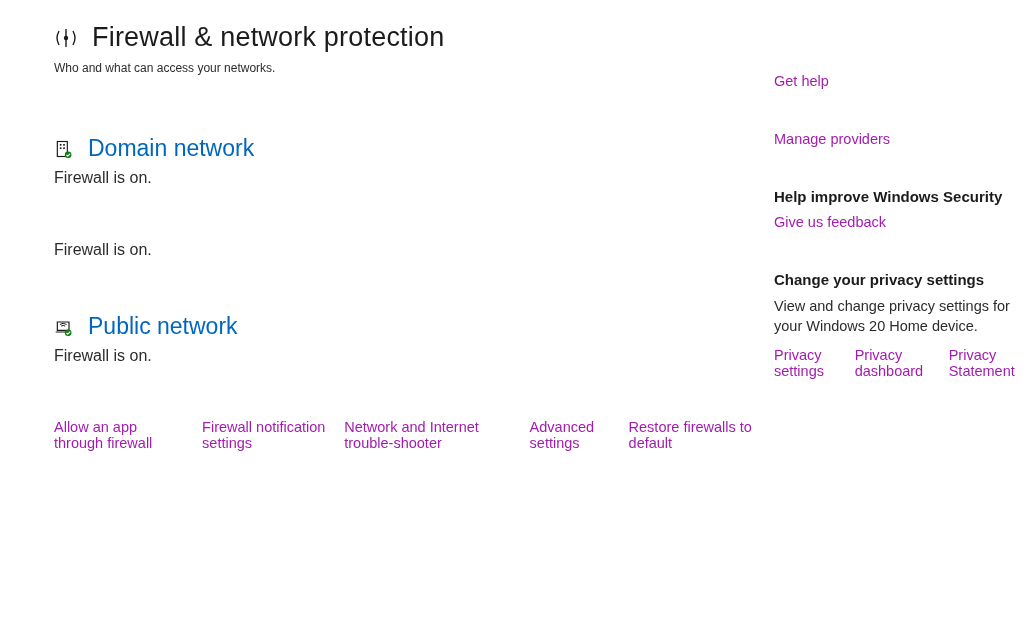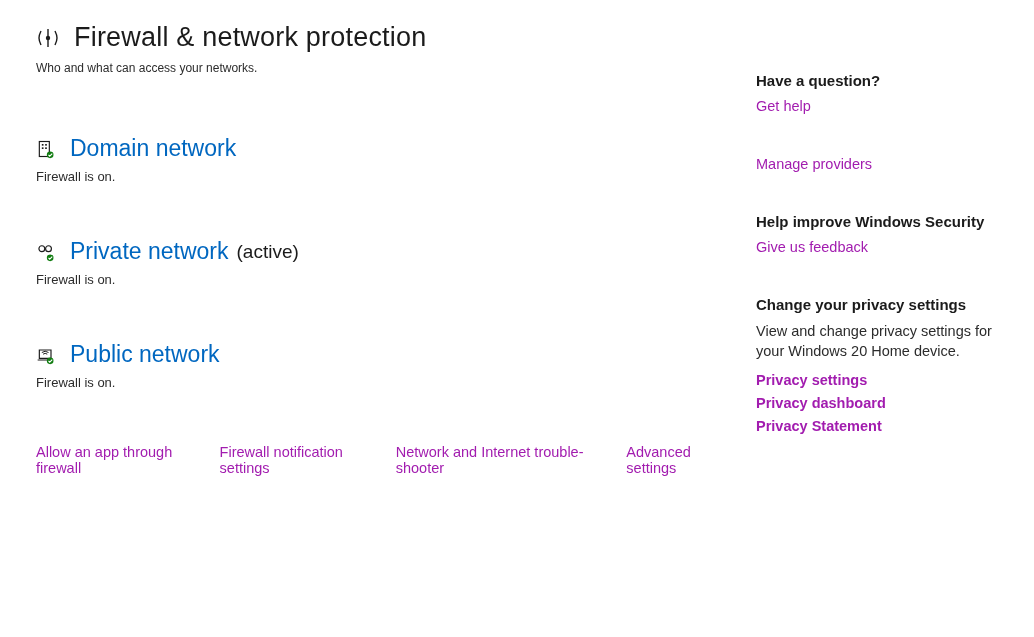--- a/index.html
+++ b/index.html
@@ -8,20 +8,21 @@
     background: #fff;
     color: #1b1b1b;
     width: 1034px;
     height: 637px;
     overflow: hidden;
   }
   .page {
     display: flex;
     flex-direction: row;
     padding: 22px 0 0 36px;
+    justify-content: flex-end;
   }
   .main {
     flex: 1 1 auto;
     max-width: 700px;
   }
   .aside {
     width: 260px;
     margin-left: 20px;
     padding-top: 50px;
   }
@@ -54,21 +55,21 @@
     color: #0067c0;
     text-decoration: none;
     cursor: pointer;
   }
   .active-tag {
     font-size: 19px;
     color: #1b1b1b;
     margin-left: -6px;
   }
   .net-status {
-    font-size: 13px;
+    font-size: 16px;
     color: #2c2c2c;
     margin-top: 7px;
   }
   .action-list {
     display: flex;
     flex-direction: row;
     gap: 12px;
     margin-top: 26px;
   }
   .link {
@@ -85,21 +86,21 @@
     margin-bottom: 8px;
   }
   .aside-block { margin-bottom: 42px; }
   .aside-block.tight { margin-bottom: 40px; }
   .aside p.desc {
     font-size: 14.5px;
     color: #2c2c2c;
     margin-bottom: 10px;
     line-height: 1.4;
   }
-  .aside .stack { display:flex; flex-direction:column; gap:7px;font-weight:bold; }
+  .aside .stack { display:flex; flex-direction:row; gap:7px; }
   .icon svg { display:block; }
 </style>
 </head>
 <body>
 
 <div class="page">
   <div class="main">
     <div class="title-row">
       <span class="icon">
         <svg width="24" height="24" viewBox="0 0 24 24" fill="none" stroke="#1b1b1b" stroke-width="1.4">
@@ -125,32 +126,20 @@
             <circle cx="17" cy="19" r="4" fill="#107c10"></circle>
               <path d="M15 19 l1.5 1.5 l3 -3" stroke="#fff" stroke-width="1.4" fill="none"></path>
           </svg>
         </span>
         <a class="net-link">Domain network</a>
       </div>
       <p class="net-status">Firewall is on.</p>
     </div>
 
     <div class="network-block">
-      <div class="network-head">
-        <span class="icon">
-          <svg width="20" height="20" viewBox="0 0 24 24">
-            <circle cx="7" cy="8" r="3.5" fill="none" stroke="#1b1b1b" stroke-width="1.4"></circle>
-            <circle cx="15" cy="8" r="3.5" fill="none" stroke="#1b1b1b" stroke-width="1.4"></circle>
-            <circle cx="17" cy="19" r="4" fill="#107c10"></circle>
-              <path d="M15 19 l1.5 1.5 l3 -3" stroke="#fff" stroke-width="1.4" fill="none"></path>
-          </svg>
-        </span>
-        <a class="net-link">Private network</a>
-        <span class="active-tag">(active)</span>
-      </div>
       <p class="net-status">Firewall is on.</p>
     </div>
 
     <div class="network-block">
       <div class="network-head">
         <span class="icon">
           <svg width="20" height="20" viewBox="0 0 24 24">
             <path d="M4 6 h14 v10 h-14 z M2 18 h18" fill="none" stroke="#1b1b1b" stroke-width="1.4"></path>
             <path d="M7 9 q4 -3 8 0 M8.5 11 q2.5 -2 5 0" fill="none" stroke="#1b1b1b" stroke-width="1.2"></path>
             <circle cx="17" cy="19" r="4" fill="#107c10"></circle>
@@ -160,26 +149,26 @@
         <a class="net-link">Public network</a>
       </div>
       <p class="net-status">Firewall is on.</p>
     </div>
 
     <div class="action-list">
       <a class="link">Allow an app through firewall</a>
       <a class="link">Firewall notification settings</a>
       <a class="link">Network and Internet trouble-shooter</a>
       <a class="link">Advanced settings</a>
+      <a class="link">Restore firewalls to default</a>
     </div>
   </div>
 
   <div class="aside">
     <div class="aside-block tight">
-      <h3>Have a question?</h3>
       <a class="link">Get help</a>
     </div>
     <div class="aside-block tight">
       <a class="link">Manage providers</a>
     </div>
     <div class="aside-block tight">
       <h3>Help improve Windows Security</h3>
       <a class="link">Give us feedback</a>
     </div>
     <div class="aside-block">

